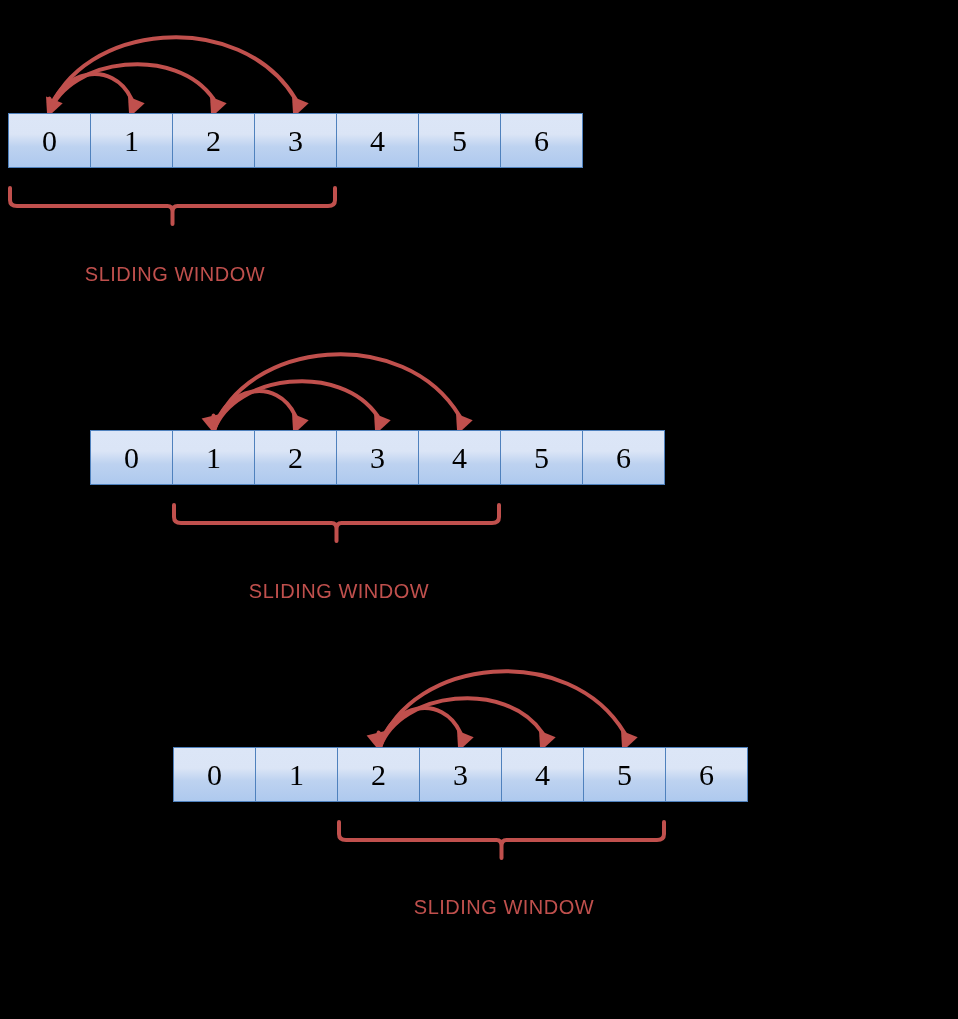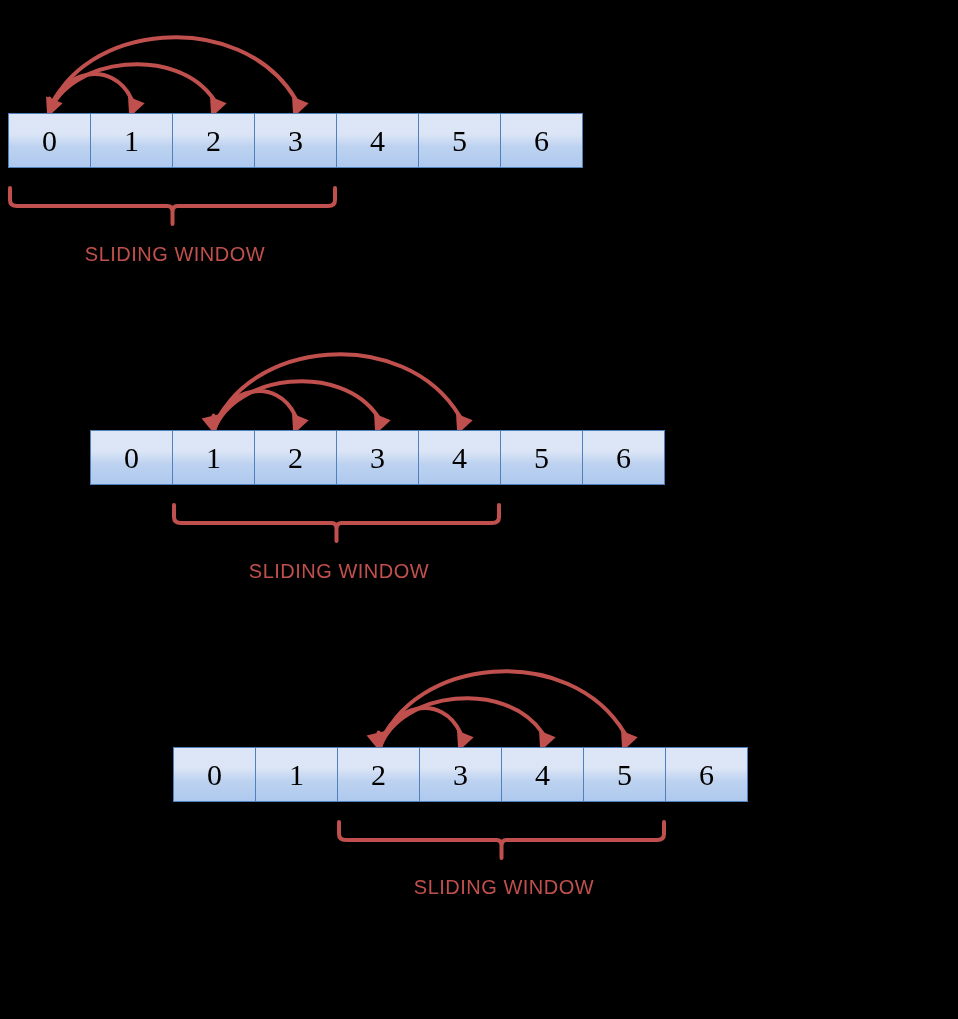--- a/index.html
+++ b/index.html
@@ -54,20 +54,21 @@
     pointer-events: none;
   }
   .window-label {
     position: absolute;
     font-family: "Liberation Sans", sans-serif;
     font-size: 20px;
     letter-spacing: 0.5px;
     color: #c0504d;
     white-space: nowrap;
     transform: translateX(-50%);
+    margin-top: 20px;
   }
 </style>
 </head>
 <body>
 
 <div id="stage">
     <div class="row" style="left:0px; top:0px; width:958px; height:1019px;">
       <svg class="arcs" width="958" height="160" viewBox="0 0 958 160" style="left: 0px; top: -17px;">
         <g>
           <path d="M 49 130 C 49.0625 121, 49.3875 114, 49.5 116" fill="none" stroke="#c0504d" stroke-width="4" stroke-linecap="round"></path>

